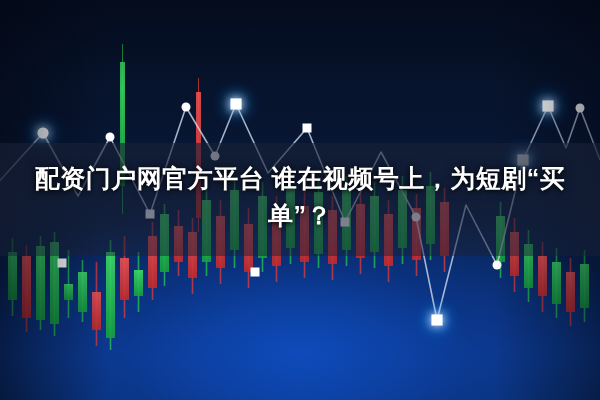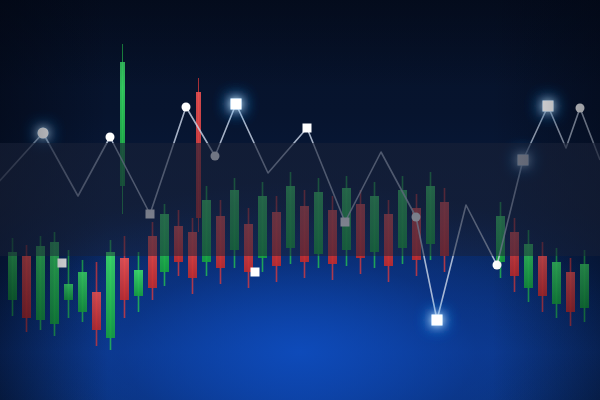--- a/index.html
+++ b/index.html
@@ -180,14 +180,15 @@
         <rect x="542.5" y="100.5" width="11" height="11" fill="#ffffff" filter="url(#glowSoft)"></rect>
         <circle cx="580" cy="108" r="4.5" fill="#ffffff"></circle>
         <rect x="57.5" y="258.5" width="9" height="9" fill="#ffffff"></rect>
       </g>
   </svg>
 
   <div class="layer" id="bg-vignette"></div>
 
   <div id="text-band"></div>
 
+  <div id="headline">配资门户网官方平台 谁在视频号上，为短剧“买单”？</div>
 
 </div>
 
 </body></html>

